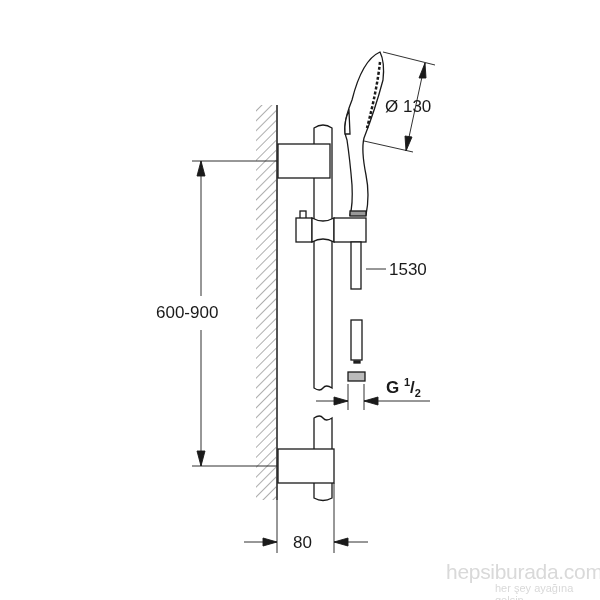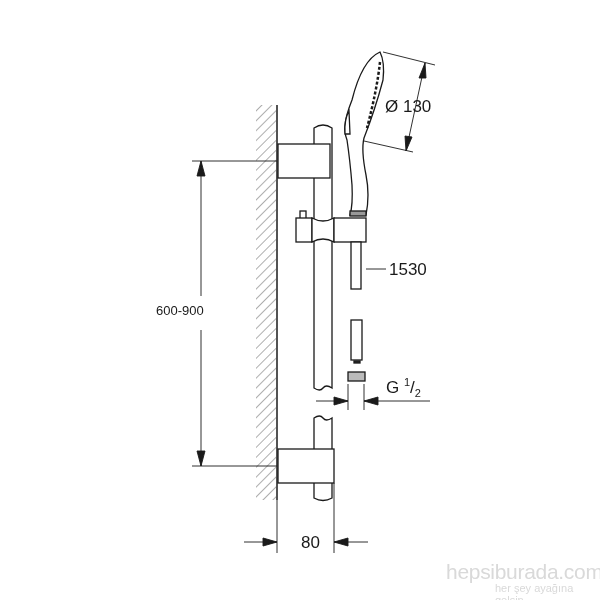--- a/index.html
+++ b/index.html
@@ -87,23 +87,23 @@
       <line x1="277" y1="500" x2="277" y2="553"></line>
       <line x1="334" y1="483" x2="334" y2="553"></line>
       <line x1="244" y1="542" x2="277" y2="542"></line>
       <line x1="334" y1="542" x2="368" y2="542"></line>
       <polygon points="277,542 263,538 263,546"></polygon>
       <polygon points="334,542 348,538 348,546"></polygon>
     </g>
   </svg>
 
   <div class="dim-label" style="left:385px; top:97px; font-size:17px;">Ø 130</div>
-  <div class="dim-label" style="left:156px; top:303px; font-size:13px;">600-900</div>
+  <div class="dim-label" style="left:156px; top:303px; font-size:17px;">600-900</div>
   <div class="dim-label" style="left:389px; top:260px; font-size:17px;">1530</div>
-  <div class="dim-label" style="left:386px; top:376px; font-size:17px;">
+  <div class="dim-label" style="left:386px; top:376px; font-size:17px;font-weight:bold;">
     <span>G</span>
     <sup style="font-size:11px;">1</sup><span>/</span><sub style="font-size:11px;">2</sub>
   </div>
-  <div class="dim-label" style="left:293px; top:533px; font-size:17px;margin-left:8px;">80</div>
+  <div class="dim-label" style="left:293px; top:533px; font-size:17px;">80</div>
 
   <div class="wm-main">hepsiburada.com</div>
   <div class="wm-sub">her şey ayağına gelsin</div>
 </div>
 
 </body></html>

